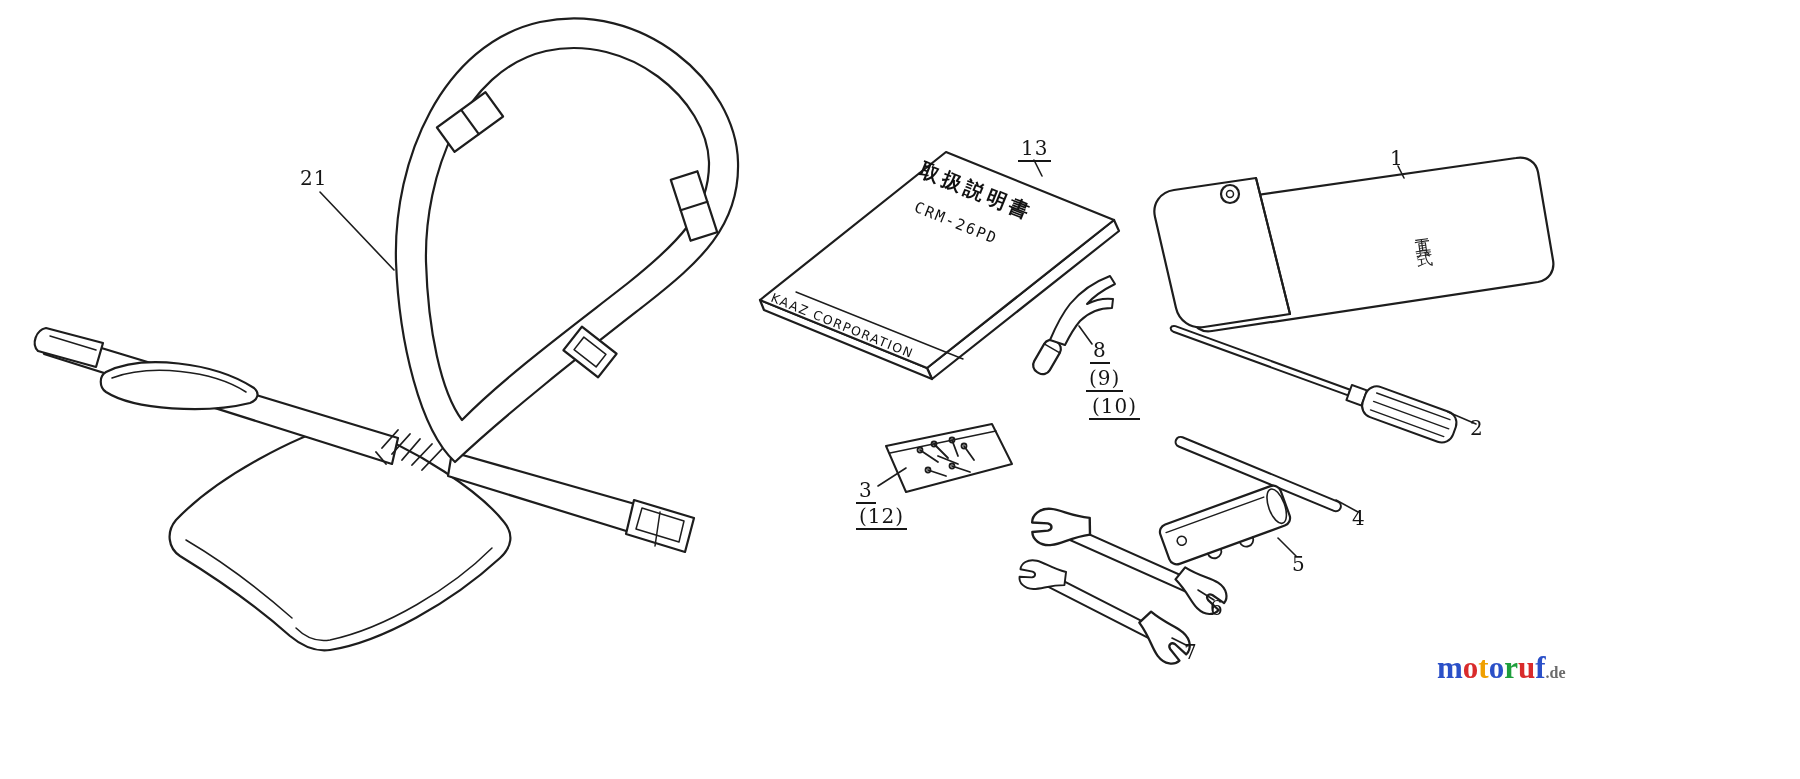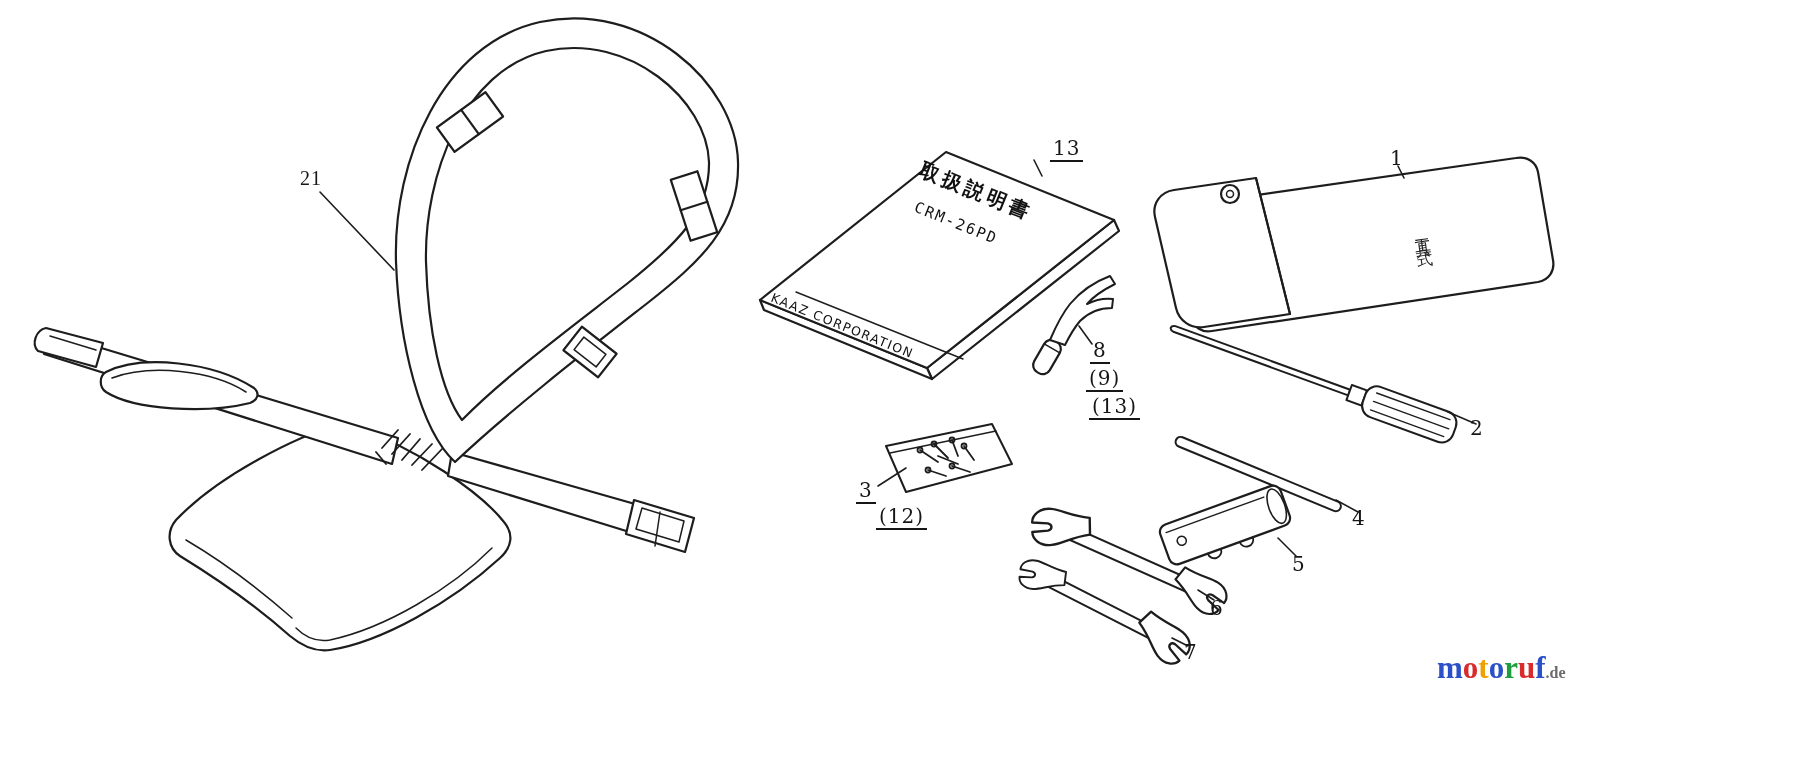--- a/index.html
+++ b/index.html
@@ -178,27 +178,27 @@
       <line x1="1188" y1="646" x2="1172" y2="638"></line>
       <line x1="878" y1="486" x2="906" y2="468"></line>
     </g>
   </svg>
 
   <div class="book-text" id="manual-title">取扱説明書</div>
   <div class="book-text" id="manual-model">CRM-26PD</div>
   <div class="book-text" id="manual-publisher">KAAZ CORPORATION</div>
   <div id="pouch-text">工具一式</div>
 
-  <div class="part-label" style="left:300px;  top:168px;font-family:Liberation Serif, serif;">21</div>
-  <div class="part-label u" style="left:1050px; top:138px;">13</div>
+  <div class="part-label" style="left:300px;  top:168px;">21</div>
+  <div class="part-label u" style="left:1018px; top:138px;">13</div>
   <div class="part-label u" style="left:1090px; top:340px;">8</div>
   <div class="part-label u" style="left:1086px; top:368px;">(9)</div>
-  <div class="part-label u" style="left:1089px; top:396px;">(13)</div>
+  <div class="part-label u" style="left:1089px; top:396px;">(10)</div>
   <div class="part-label u" style="left:856px;  top:480px;">3</div>
-  <div class="part-label u" style="left:856px;  top:506px;margin-left:20px;">(12)</div>
+  <div class="part-label u" style="left:856px;  top:506px;">(12)</div>
   <div class="part-label" style="left:1390px; top:148px;">1</div>
   <div class="part-label" style="left:1470px; top:418px;">2</div>
   <div class="part-label" style="left:1352px; top:508px;">4</div>
   <div class="part-label" style="left:1292px; top:554px;">5</div>
   <div class="part-label" style="left:1210px; top:598px;">6</div>
   <div class="part-label" style="left:1184px; top:642px;">7</div>
 
   <div class="watermark">
     <span class="wl" style="color: rgb(43, 80, 200);">m</span><span class="wl" style="color: rgb(217, 43, 43);">o</span><span class="wl" style="color: rgb(240, 160, 0);">t</span><span class="wl" style="color: rgb(43, 80, 200);">o</span><span class="wl" style="color: rgb(30, 158, 60);">r</span><span class="wl" style="color: rgb(217, 43, 43);">u</span><span class="wl" style="color: rgb(43, 80, 200);">f</span><span class="tld" style="color: rgb(107, 107, 107);">.de</span>
   </div>

